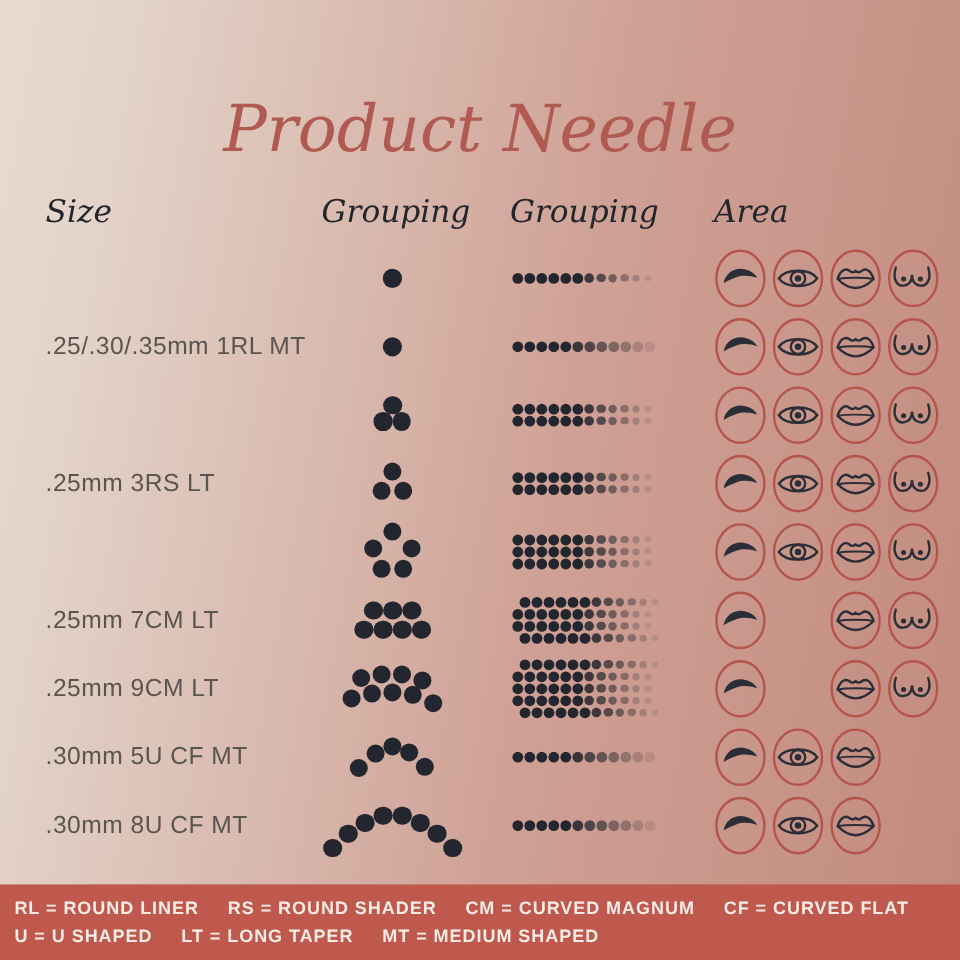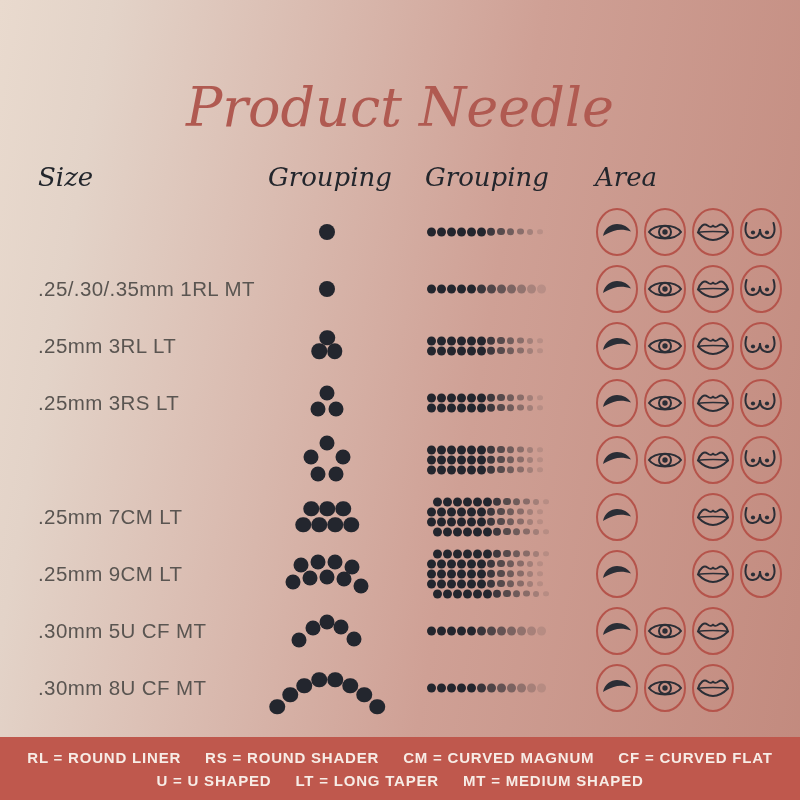--- a/index.html
+++ b/index.html
@@ -22,21 +22,21 @@
     font-size:20.5px; color:#5a5551; letter-spacing:0.4px; white-space:nowrap; }
   .grouping { position:absolute; left:327px; top:50%; width:0; height:0; }
   .gdot { position:absolute; border-radius:50%; background:#23262e; transform:translate(-50%,-50%); }
   .pattern { position:absolute; left:427px; top:50%; transform:translateY(-50%); }
   .prow { position:relative; height:10px; width:130px; }
   .pdot { position:absolute; top:50%; transform:translateY(-50%); border-radius:50%; background:#23262e; }
   .area { position:absolute; left:593px; top:50%; transform:translateY(-50%);
     width:192px; height:50px; display:flex; }
   .slot { width:48px; height:50px; display:flex; align-items:center; justify-content:center; }
   .footer { position:absolute; left:0; bottom:0; width:800px; height:63px; background:#bf584d;
-    color:#f7ece6; text-align:center; padding-top:9px; box-sizing:border-box; }
+    color:#f7ece6; padding-top:9px; box-sizing:border-box; }
   .legend-line { line-height:23px; font-size:15px; font-weight:700; letter-spacing:0.8px; white-space:nowrap; }
   .legend-item { display:inline-block; margin:0 12px; }
 </style>
 </head>
 <body>
 
 <div class="page">
   <div class="title">Product Needle</div>
 
   <div class="colhead ch-size">Size</div>
@@ -160,21 +160,20 @@
               <g transform="translate(0,0)">
                 <path d="M7.5,16 C4.5,25.5 8.5,31.5 14,31 C18.5,30.5 21,27 21,22 C21,27 23.5,30.5 28,31 C33.5,31.5 37.5,25.5 34.5,16" fill="none" stroke="#2b2e36" stroke-width="2" stroke-linecap="round"></path>
                 <circle cx="14" cy="25.5" r="2.1" fill="#2b2e36"></circle>
                 <circle cx="28" cy="25.5" r="2.1" fill="#2b2e36"></circle>
               </g>
             </svg>
           </div>
         </div>
       </div>
       <div class="row">
-        <div class="size">.25mm 3RL LT</div>
         <div class="grouping">
           <div class="gdot" style="height: 15.5px; width: 15.5px; left: 0px; top: -8px;"></div>
           <div class="gdot" style="height: 15.5px; width: 15.5px; left: -7.8px; top: 5.5px;"></div>
           <div class="gdot" style="height: 15.5px; width: 15.5px; left: 7.8px; top: 5.5px;"></div>
         </div>
         <div class="pattern">
           <div class="prow">
             <div class="pdot" style="height: 9px; width: 9px; left: 0px; opacity: 1;"></div>
             <div class="pdot" style="height: 9px; width: 9px; left: 10px; opacity: 1;"></div>
             <div class="pdot" style="height: 9px; width: 9px; left: 20px; opacity: 1;"></div>

